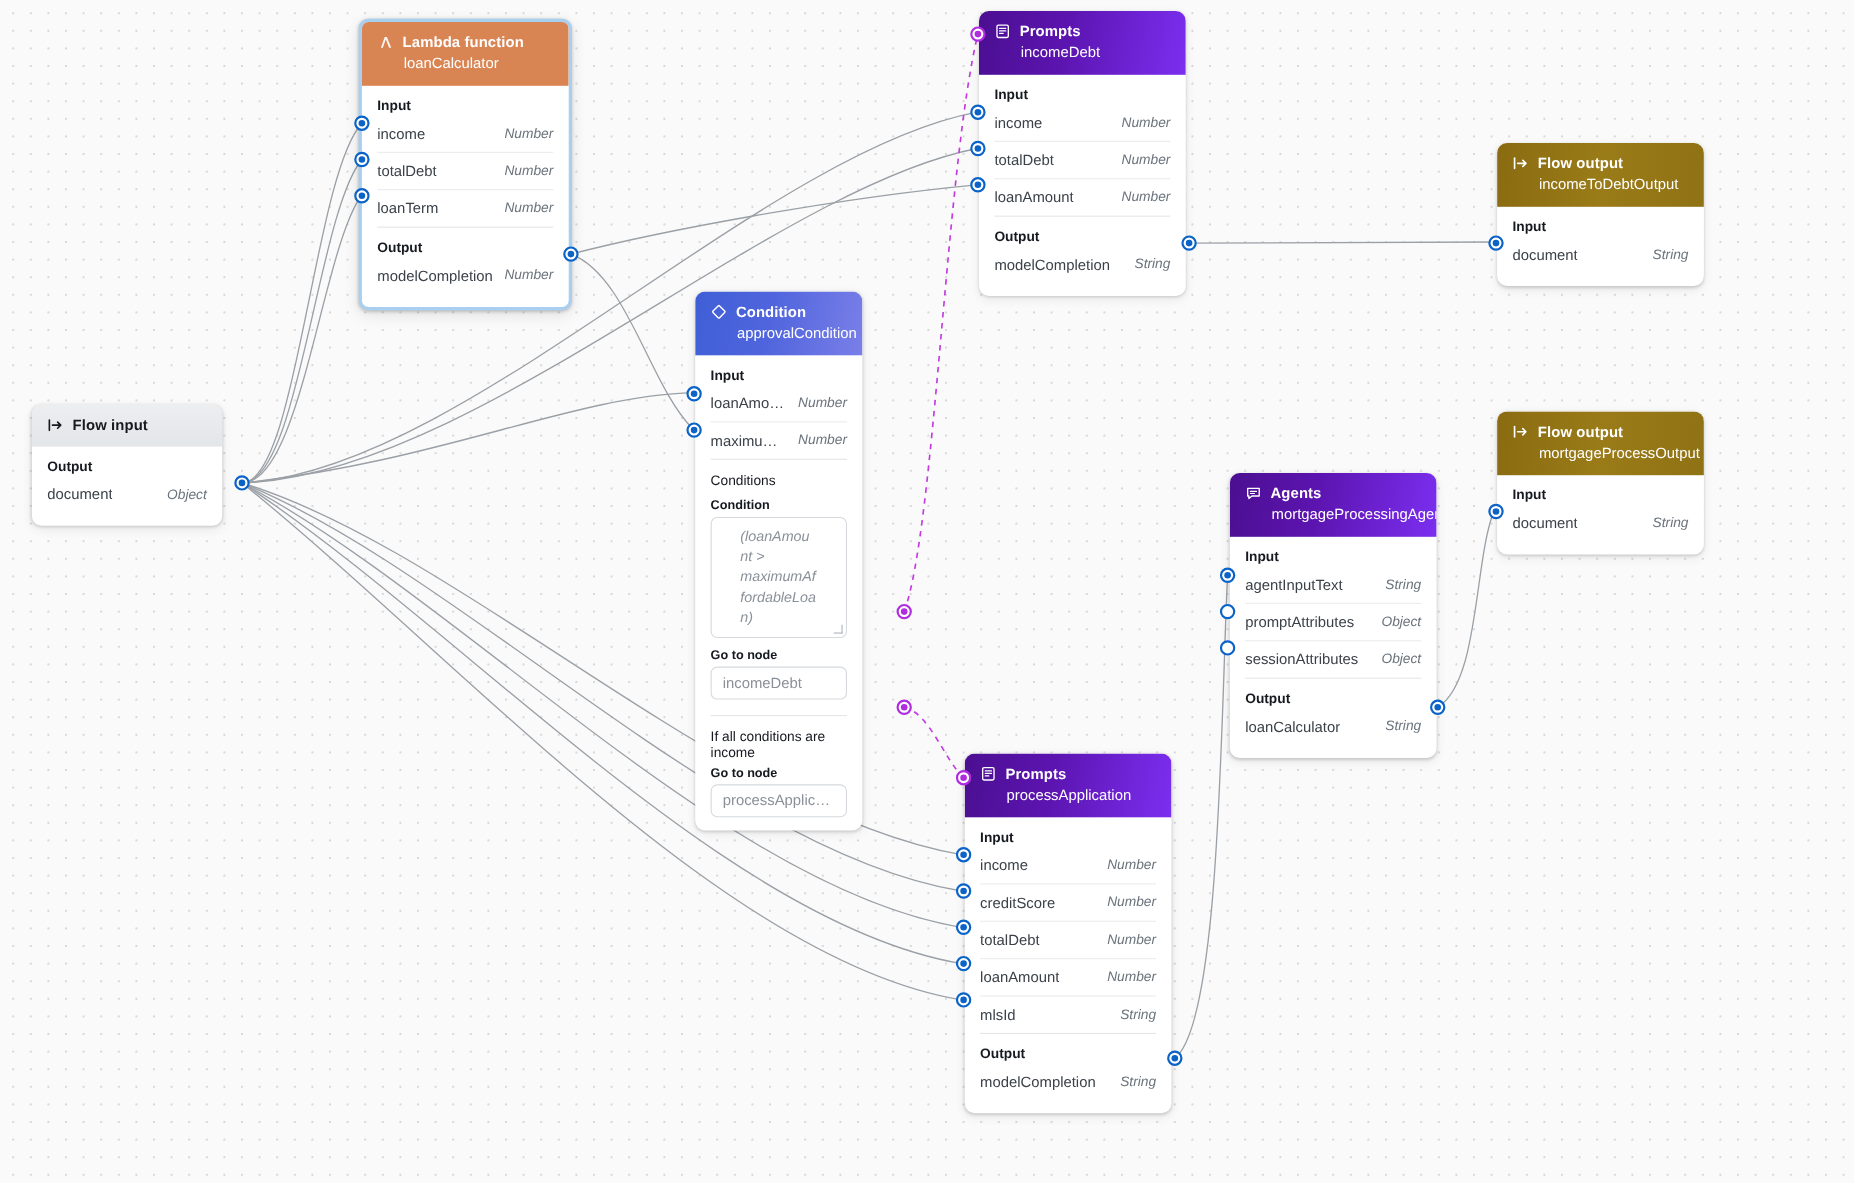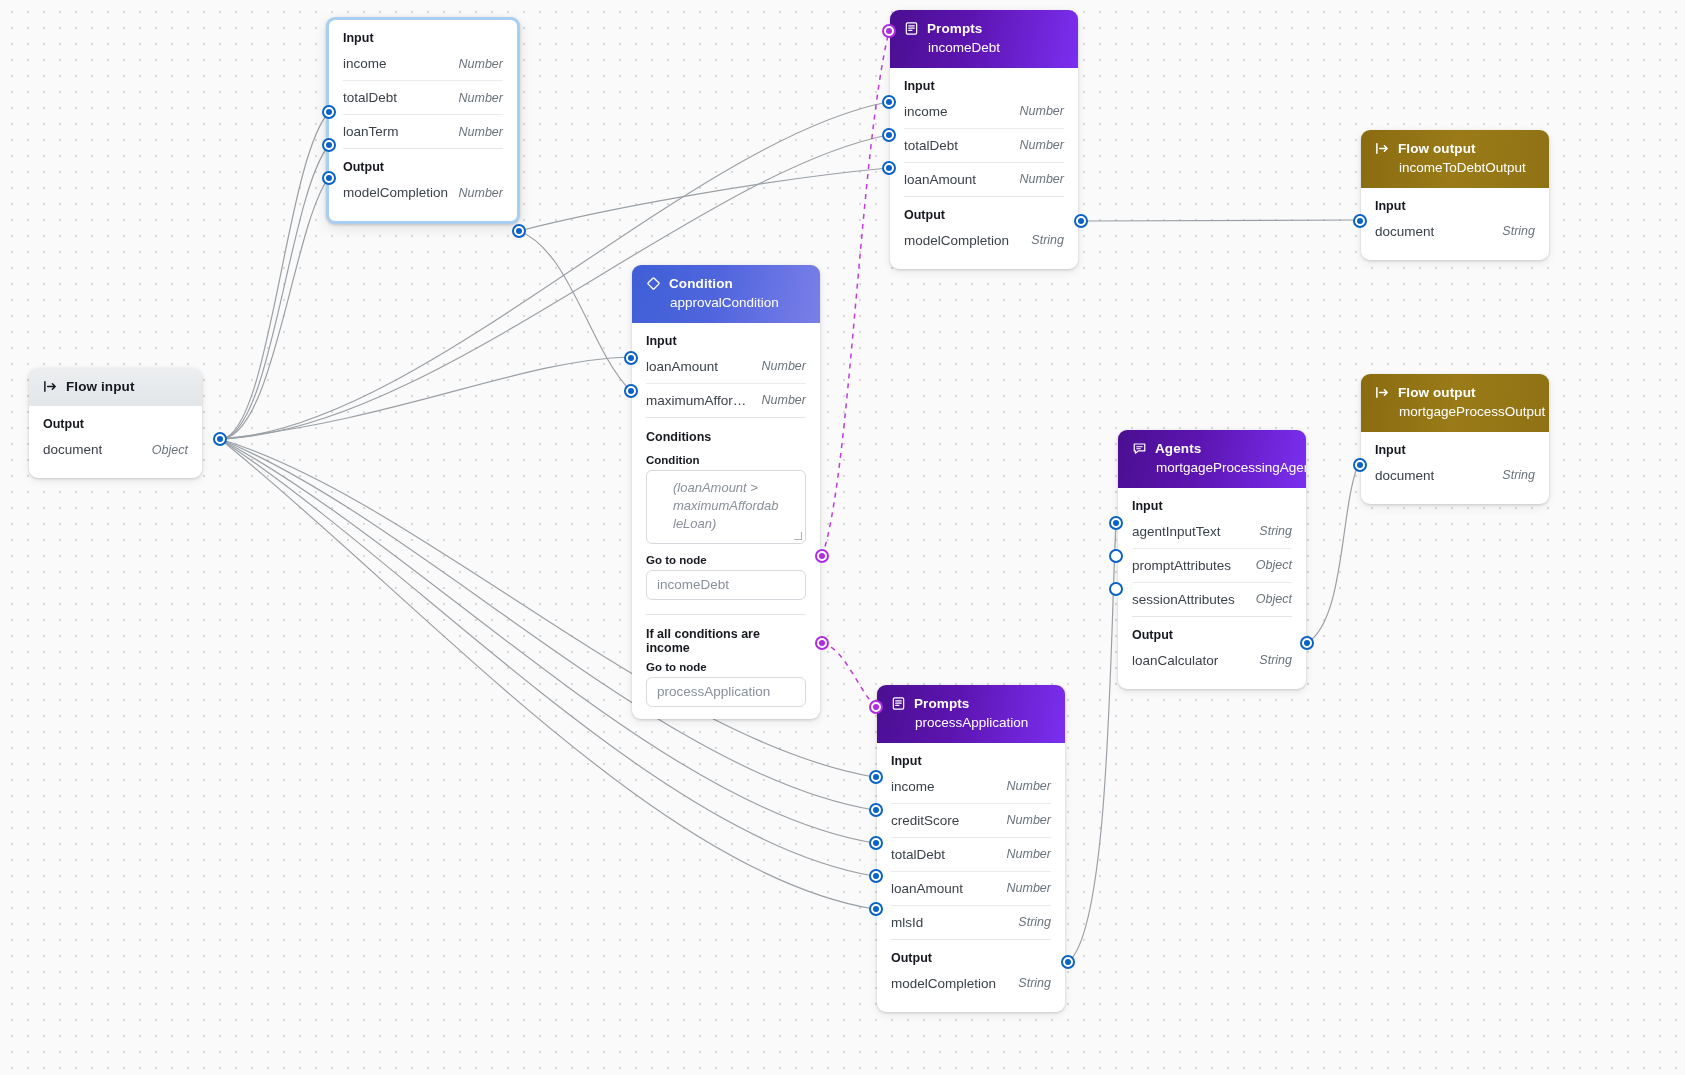--- a/index.html
+++ b/index.html
@@ -74,21 +74,21 @@
     content:"";position:absolute;left:50%;top:50%;
     width:6px;height:6px;border-radius:50%;background:#0b63c7;
     transform:translate(-50%,-50%);
   }
   .port.empty::after{display:none;}
   .port.cond{border-color:#b02ce0;}
   .port.cond::after{background:#b02ce0;}
 
   
   .field-label{font-size:11.5px;font-weight:bold;color:#16191f;margin:10px 0 4px 0;}
-  .sub-head{font-size:12.5px;font-weight:bold;color:#16191f;margin:12px 0 6px 0;}
+  .sub-head{font-size:12.5px;font-weight:normal;color:#16191f;margin:12px 0 6px 0;}
   .textarea-box{
     border:1px solid #d6dade;border-radius:6px;background:#fff;
     min-height:56px;padding:8px 26px;font-size:13px;font-style:italic;
     color:#8a9099;line-height:1.42;position:relative;overflow:hidden;
     word-break:break-word;
   }
   .textarea-box::after{
     content:"";position:absolute;right:3px;bottom:3px;width:7px;height:7px;
     border-right:1.4px solid #aeb4ba;border-bottom:1.4px solid #aeb4ba;
     transform:rotate(0deg);
@@ -157,20 +157,31 @@
       <div class="sec-label">Output</div>
       <div class="row last">
         <span class="row-name">document</span>
         <span class="row-type">Object</span>
       </div>
     </div>
   </div>
   <div class="port" style="left:213px;top:432px;"></div>
 
   <div class="node selected" style="left:326px;top:17px;width:194px;">
+    <div class="node-header hdr-lambda">
+      <div class="hdr-row">
+        <span class="hdr-icon">
+          <svg width="15" height="15" viewBox="0 0 16 16">
+              <path d="M3.5 13.2 7.2 2.8h2.1l4.2 10.4h-2L8.2 4.9 5.4 13.2z" fill="#ffffff" opacity="0.92"></path>
+            </svg>
+        </span>
+        <span class="hdr-type">Lambda function</span>
+      </div>
+      <div class="hdr-name">loanCalculator</div>
+    </div>
     <div class="node-body">
       <div class="sec-label">Input</div>
       <div class="row">
         <span class="row-name">income</span>
         <span class="row-type">Number</span>
       </div>
       <div class="row">
         <span class="row-name">totalDebt</span>
         <span class="row-type">Number</span>
       </div>
@@ -225,21 +236,21 @@
         <span class="row-type">String</span>
       </div>
     </div>
   </div>
   <div class="port cond" style="left:882px;top:24px;"></div>
   <div class="port" style="left:882px;top:95px;"></div>
   <div class="port" style="left:882px;top:128px;"></div>
   <div class="port" style="left:882px;top:161px;"></div>
   <div class="port" style="left:1074px;top:214px;"></div>
 
-  <div class="node" style="left:632px;top:265px;width:188px;">
+  <div class="node" style="left:632px;top:265px;width:152px;">
     <div class="node-header hdr-condition">
       <div class="hdr-row">
         <span class="hdr-icon">
           <svg width="15" height="15" viewBox="0 0 16 16">
               <rect x="8" y="1.6" width="9" height="9" rx="1" transform="rotate(45 8 1.6)" fill="none" stroke="#fff" stroke-width="1.4"></rect>
             </svg>
         </span>
         <span class="hdr-type">Condition</span>
       </div>
       <div class="hdr-name">approvalCondition</div>

